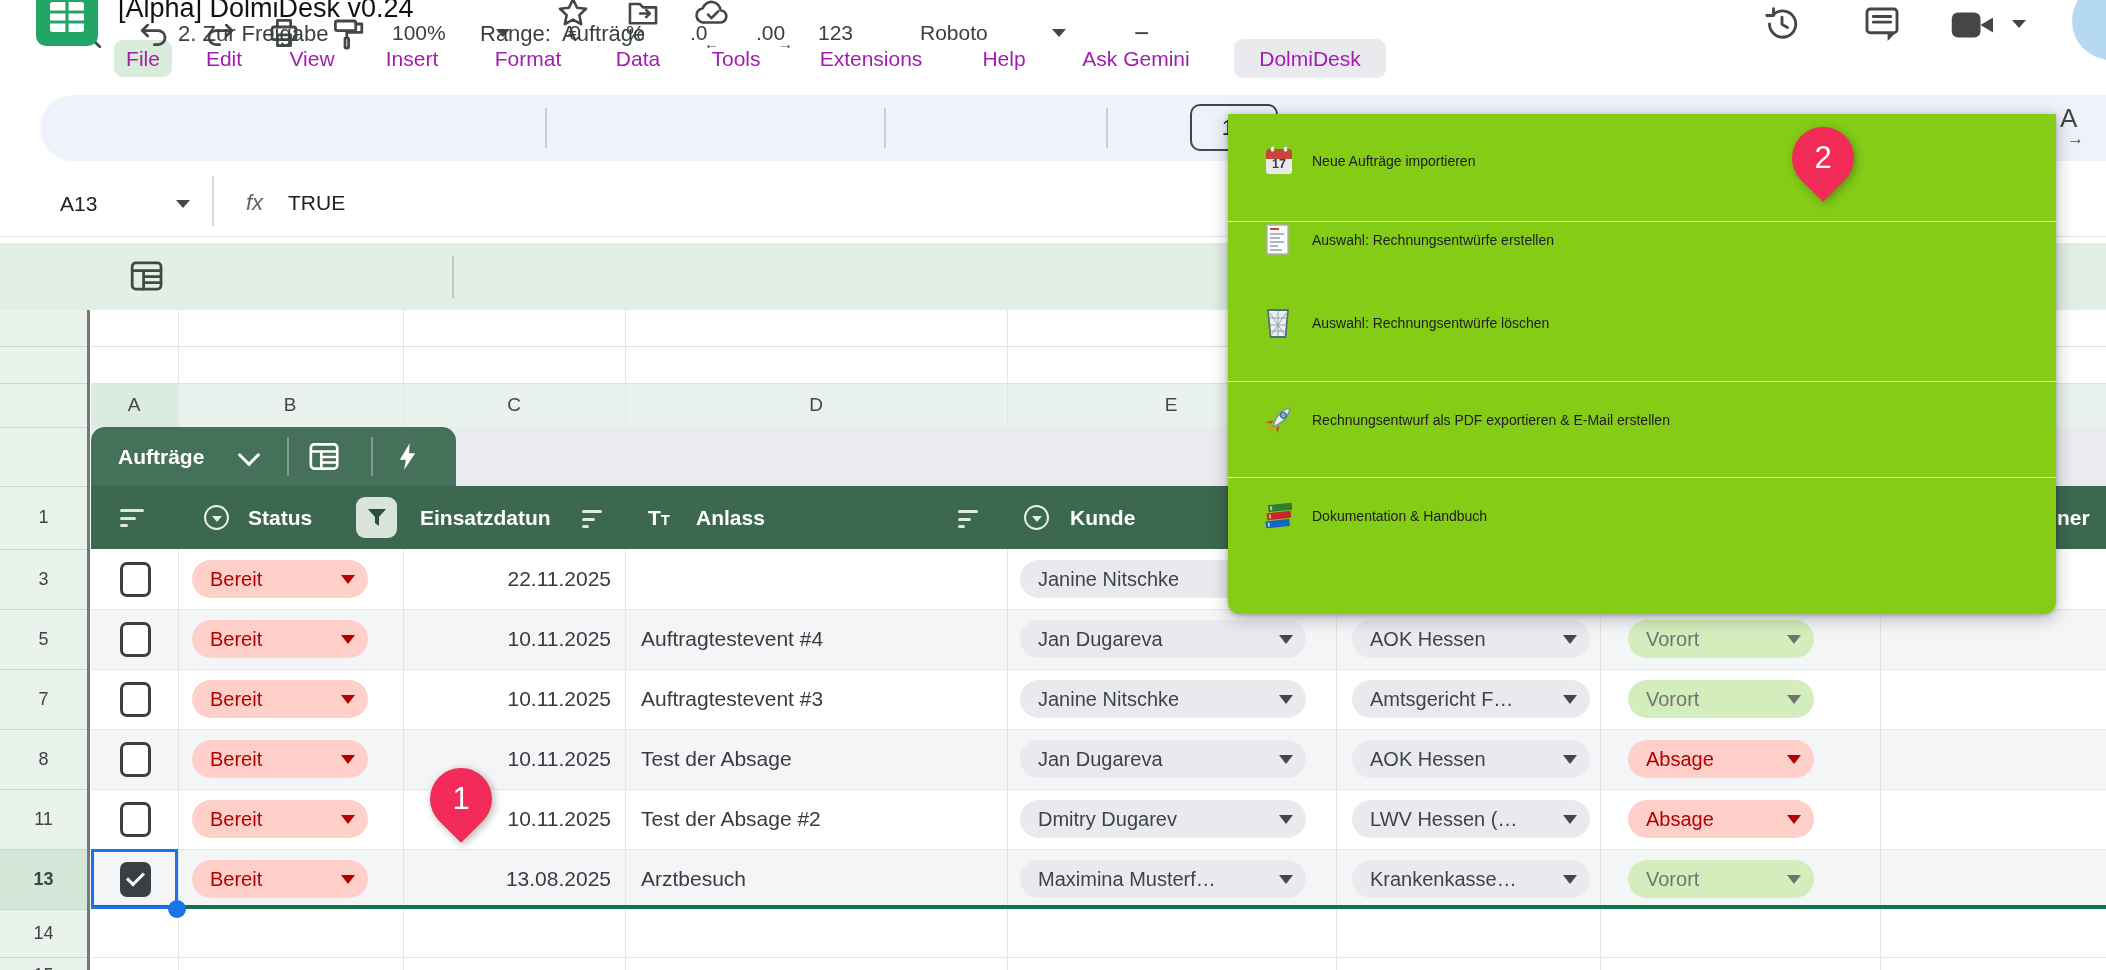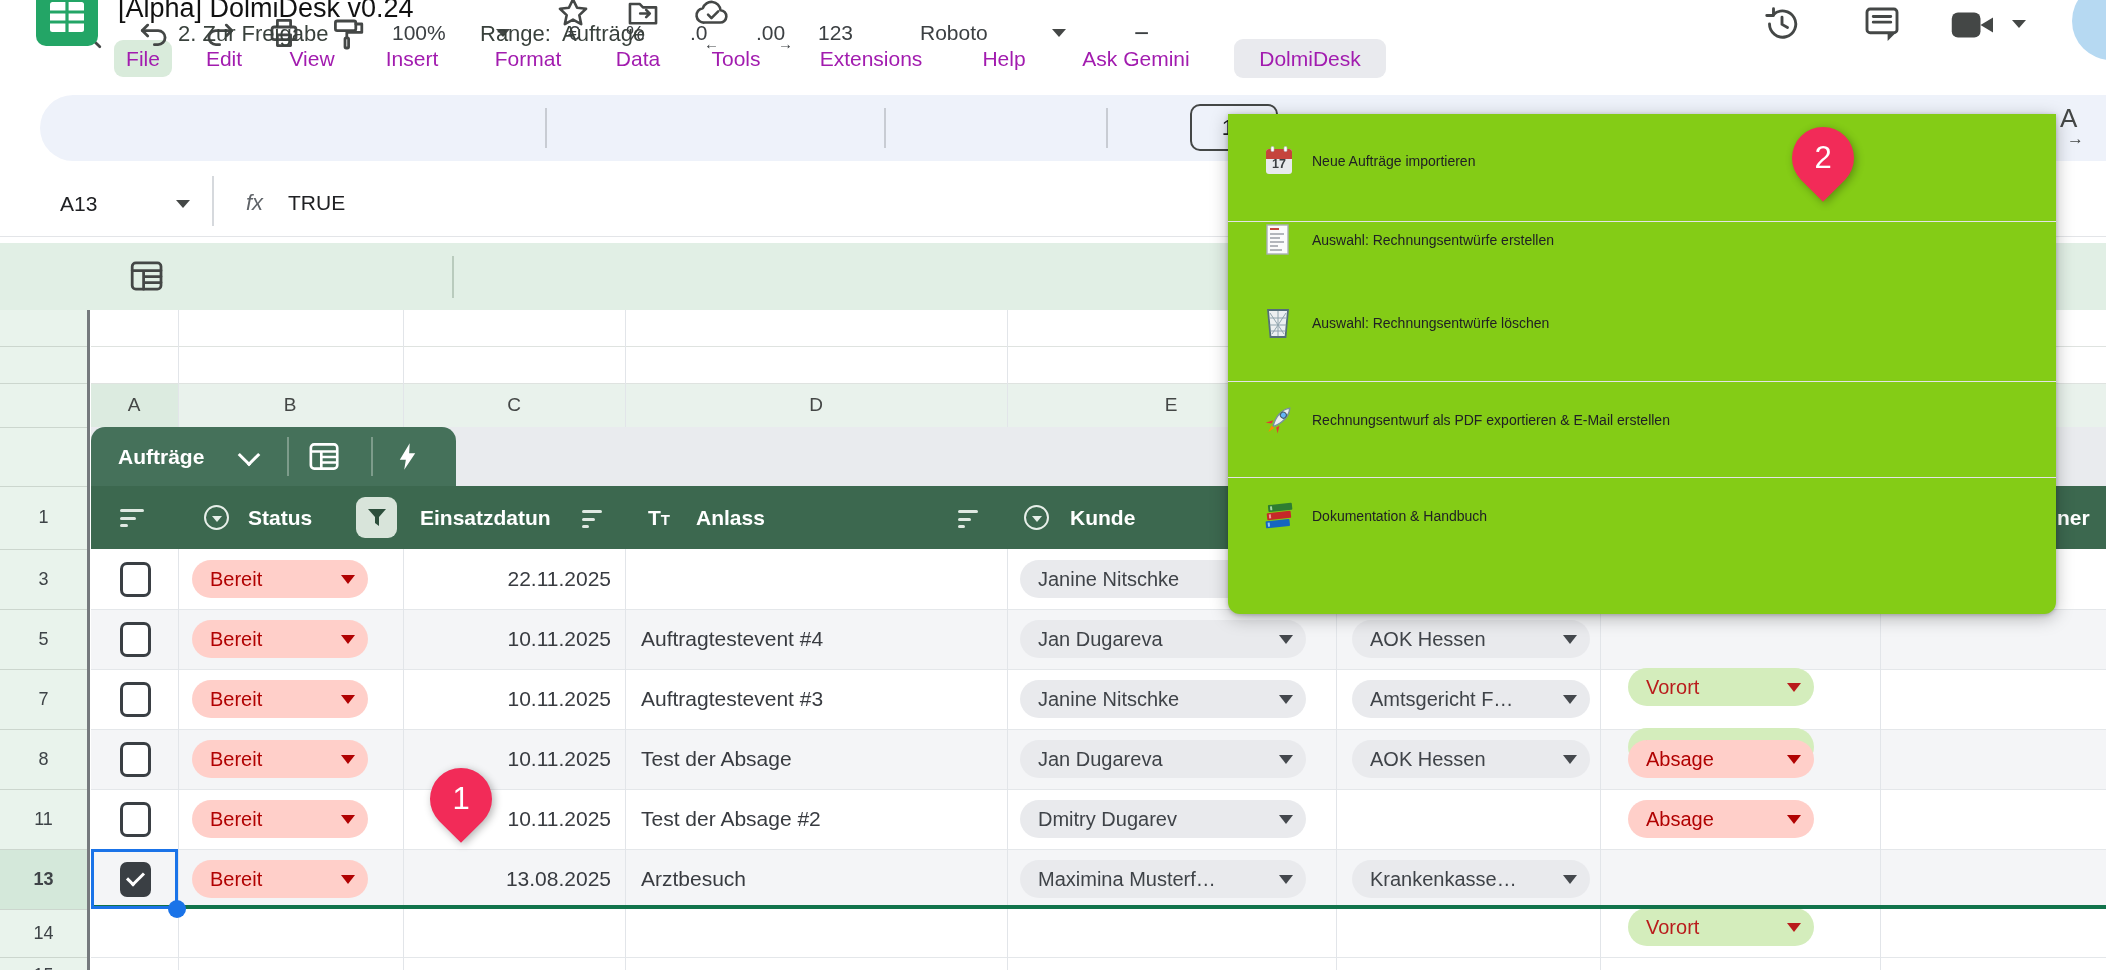--- a/index.html
+++ b/index.html
@@ -56,21 +56,21 @@
   .rownum{position:absolute;left:0;top:0;width:87px;height:60px;line-height:60px;text-align:center;font-size:18px;color:#3e4347;z-index:3;}
   .gut13{position:absolute;left:0;top:0;width:87px;height:60px;background:#d4e8da;z-index:1;}
   .cb{position:absolute;left:120px;top:13px;width:31px;height:35px;border:3.5px solid #3a3f44;border-radius:7px;background:#fff;box-sizing:border-box;z-index:3;}
   .cb.on{background:#3a3f44;}
   .ck{position:absolute;left:4px;top:7px;width:14px;height:7px;border-left:3.5px solid #fff;border-bottom:3.5px solid #fff;transform:rotate(-45deg);}
   .chip{position:absolute;top:11px;height:38px;border-radius:19px;display:flex;align-items:center;justify-content:space-between;padding:0 13px 0 18px;font-size:20px;box-sizing:border-box;z-index:3;white-space:nowrap;}
   .chip .ctri{width:0;height:0;border-left:7px solid transparent;border-right:7px solid transparent;border-top:9px solid currentColor;margin-left:10px;flex:0 0 auto;}
   .chip-gray{background:#e9eaed;color:#3f4348;gap:24px;}
   .chip-red{background:#ffcfc9;color:#b10202;}
   .chip-blue{background:#fef9c3;color:#0a53a8;}
-  .chip-green{background:#d4edbc;color:#b91c1c;margin-top:48px;}
+  .chip-green{background:#d4edbc;color:#737373;}
   .celltext{position:absolute;top:0;height:60px;line-height:60px;font-size:21px;color:#383b40;z-index:3;white-space:nowrap;}
   .selA{position:absolute;left:91px;top:849px;width:87px;height:60px;border:3px solid #1a73e8;box-sizing:border-box;z-index:4;}
   .rowline{position:absolute;left:91px;right:0;top:905px;height:4px;background:#11734b;z-index:4;}
   .seldot{position:absolute;left:168px;top:900px;width:18px;height:18px;border-radius:50%;background:#1a73e8;z-index:5;}
   
   .menu{position:absolute;left:1228px;top:77px;width:828px;height:500px;background:#84cc16;border-radius:0 0 12px 12px;box-shadow:0 4px 18px rgba(0,0,0,.28),0 1px 4px rgba(0,0,0,.2);z-index:40;margin-top:37px;}
   .mitem{position:absolute;left:0;width:100%;height:60px;cursor:default;}
   .mico{position:absolute;left:34px;top:50%;transform:translateY(-50%);}
   .dl{position:absolute;left:84px;top:50%;transform:translateY(-50%);font-size:14px;color:#202124;white-space:nowrap;}
   .mdiv{position:absolute;left:0;width:100%;height:1px;background:#e3e3e6;}
@@ -336,20 +336,24 @@
     <div class="rownum">11</div>
     <div class="cb"></div>
     <div class="chip chip-red" style="left:192px;width:176px">
         <span>Bereit</span>
         <span class="ctri"></span>
       </div>
     <div class="celltext" style="left:403px;width:208px;text-align:right">10.11.2025</div>
     <div class="celltext" style="left:641px">Test der Absage #2</div>
     <div class="chip chip-gray" style="left:1020px;width:286px">
         <span>Dmitry Dugarev</span>
+        <span class="ctri" style="color:#44484d"></span>
+      </div>
+    <div class="chip chip-gray" style="left:1352px;width:238px">
+        <span>LWV Hessen (…</span>
         <span class="ctri" style="color:#44484d"></span>
       </div>
     <div class="chip chip-red" style="left:1628px;width:186px">
         <span>Absage</span>
         <span class="ctri"></span>
       </div>
   </div>
 
   <div class="row" style="top:849px">
     <div class="band band-g"></div>

